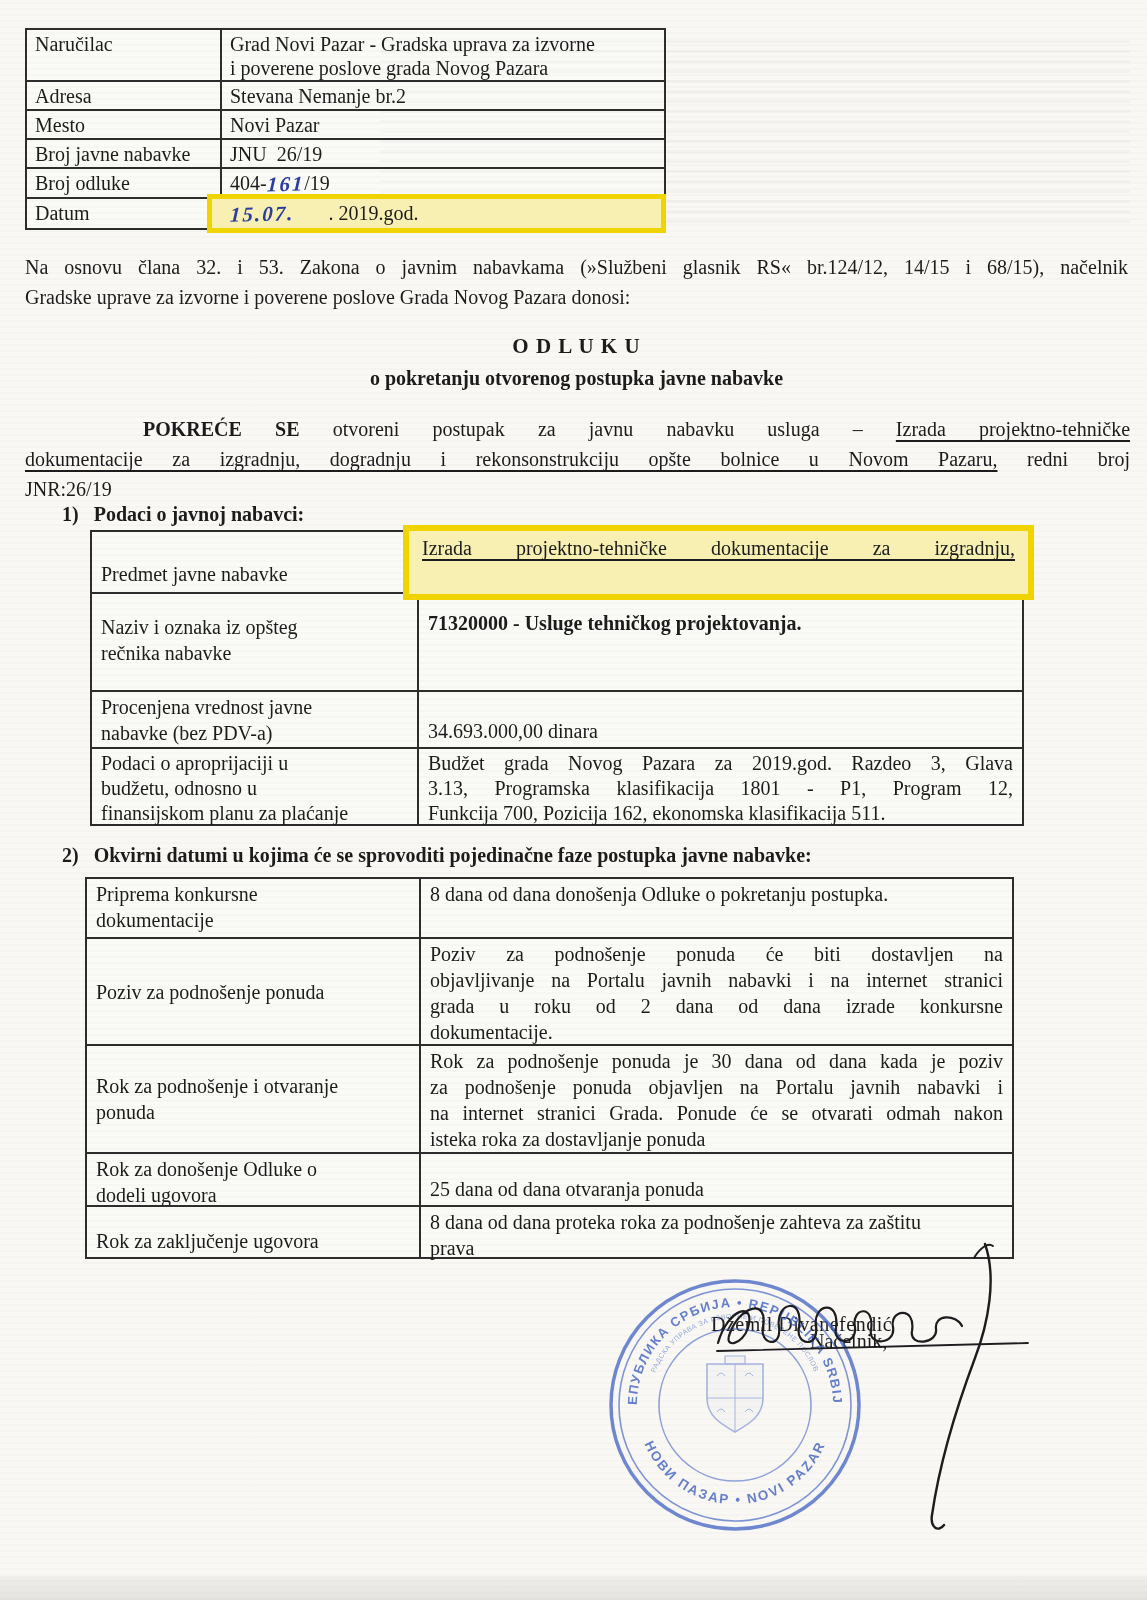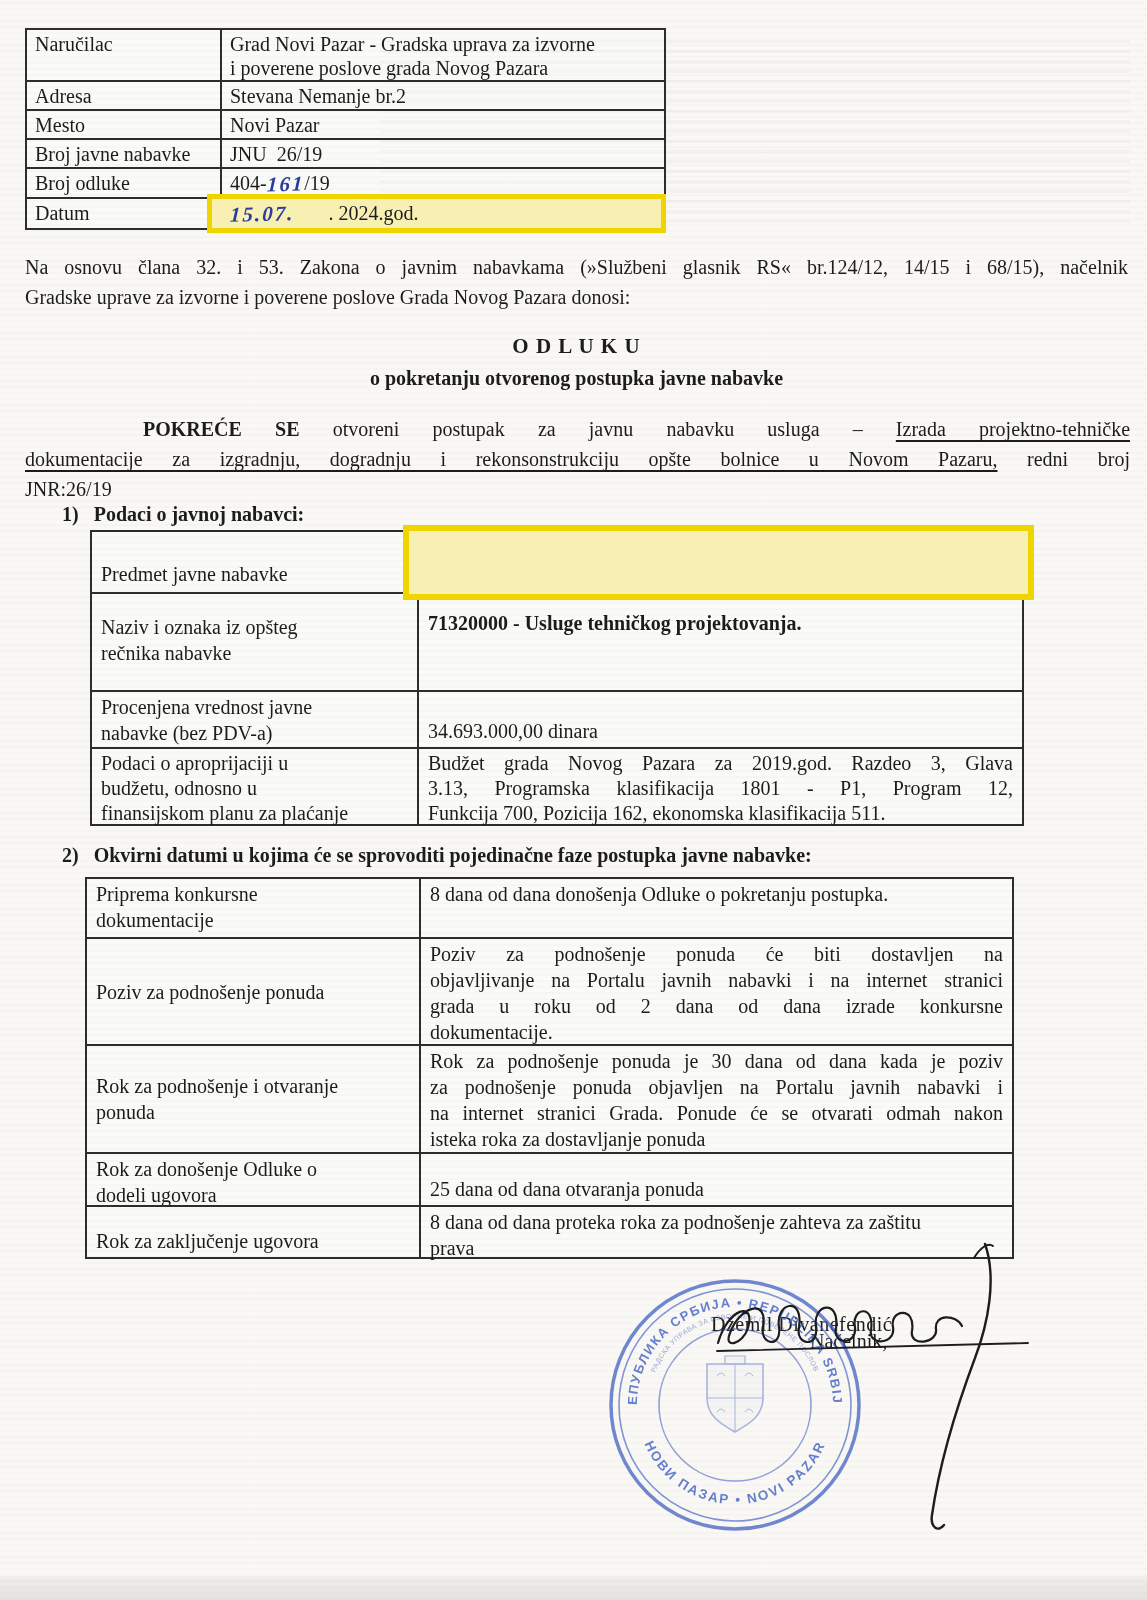--- a/index.html
+++ b/index.html
@@ -93,21 +93,21 @@
     <div class="tcell bt bl"><span>Novi Pazar</span></div>
     <div class="tcell bt"><span>Broj javne nabavke</span></div>
     <div class="tcell bt bl"><span>JNU&nbsp;&nbsp;26/19</span></div>
     <div class="tcell bt"><span>Broj odluke</span></div>
     <div class="tcell bt bl">
       <span>404-</span><span class="hand">161</span><span>/19</span>
     </div>
     <div class="tcell bt"><span>Datum</span></div>
     <div class="tcell bt bl">
       <div class="date-highlight"></div>
-      <span class="above"><span class="hand">15.07.</span><span style="margin-left:34px;">. 2024.god.</span></span>
+      <span class="above"><span class="hand">15.07.</span><span style="margin-left:34px;">. 2019.god.</span></span>
     </div>
   </div>
 
   <div class="para" id="intro">
     <span class="jline">Na osnovu člana 32. i 53. Zakona o javnim nabavkama (»Službeni glasnik RS« br.124/12, 14/15 i 68/15), načelnik</span>
     <span class="line">Gradske uprave za izvorne i poverene poslove Grada Novog Pazara donosi:</span>
   </div>
 
   <div class="para" id="decision-title">O D L U K U</div>
   <div class="para" id="decision-subtitle">o pokretanju otvorenog postupka javne nabavke</div>
@@ -122,20 +122,21 @@
     <span>1)</span>
       <span>Podaci o javnoj nabavci:</span>
   </div>
 
   <div class="doc-table" id="table1">
     <div class="tcell r1l">
         <span>Predmet javne nabavke</span>
       </div>
     <div class="tcell bl">
       <div class="subject-highlight">
+        <span class="jline uline">Izrada projektno-tehničke dokumentacije za izgradnju,</span>
       </div>
     </div>
     <div class="tcell bt r2l">
       <span class="line">Naziv i oznaka iz opšteg</span>
       <span class="line">rečnika nabavke</span>
     </div>
     <div class="tcell bt bl r2v"><span>71320000 - Usluge tehničkog projektovanja.</span></div>
     <div class="tcell bt">
       <span class="line">Procenjena vrednost javne</span>
       <span class="line">nabavke (bez PDV-a)</span>

